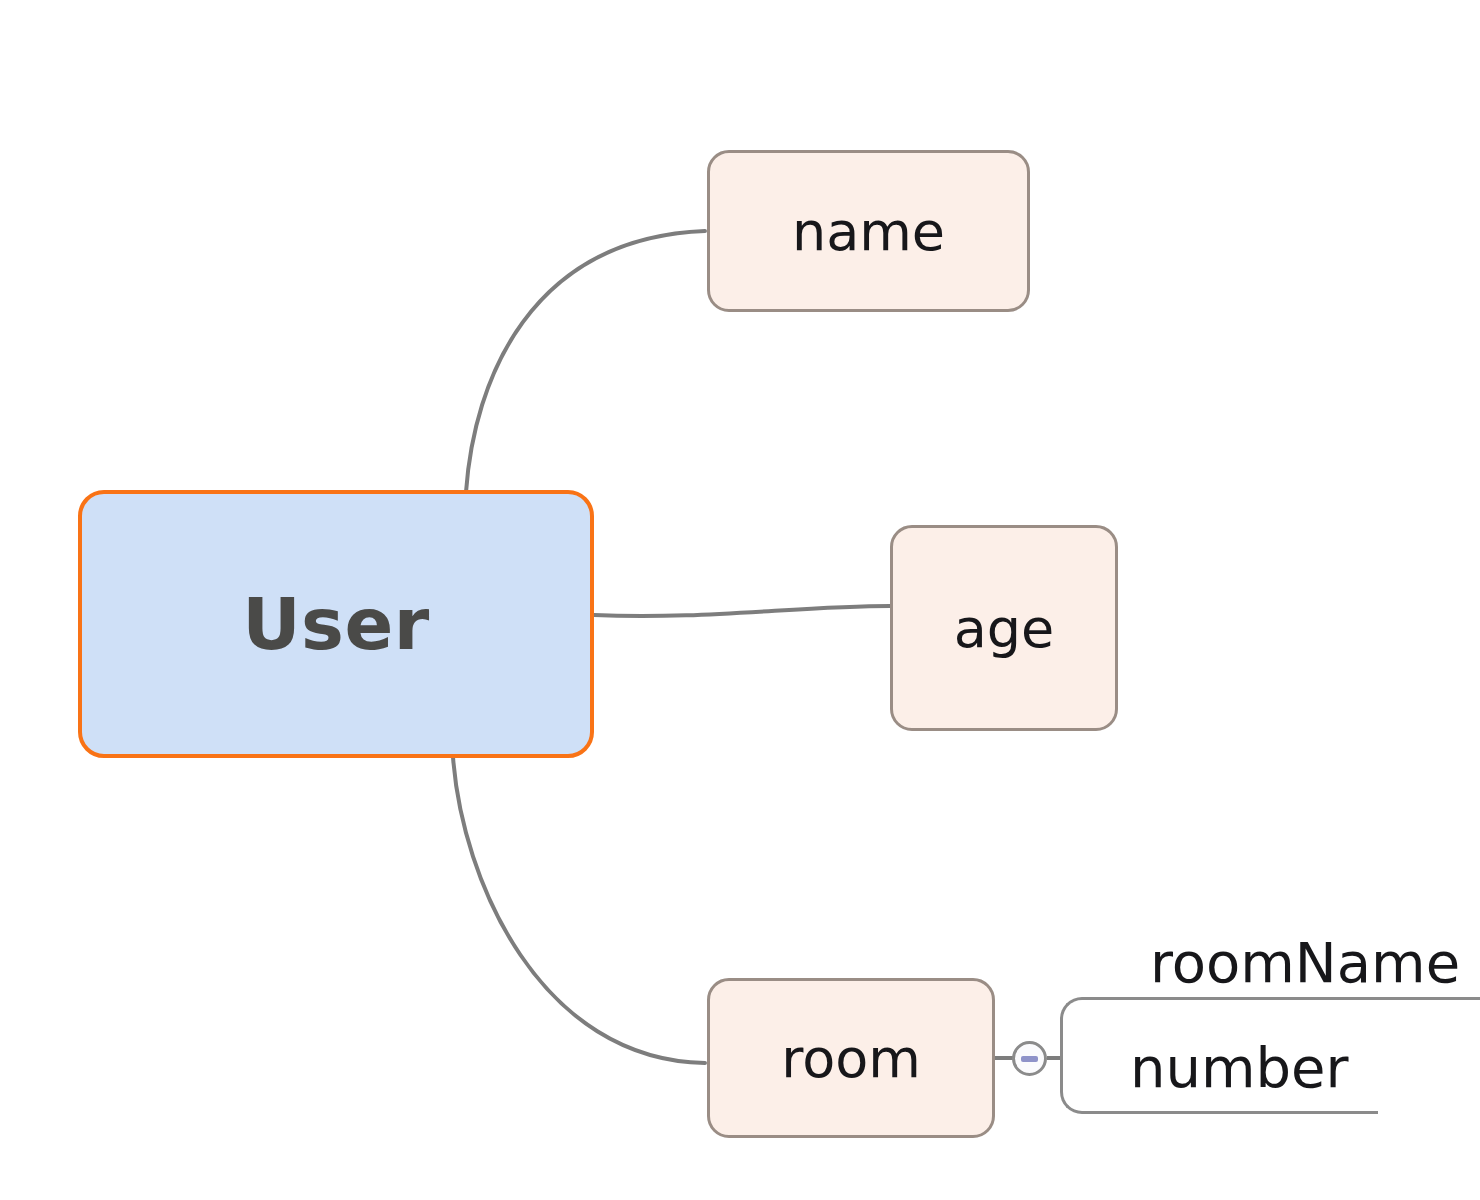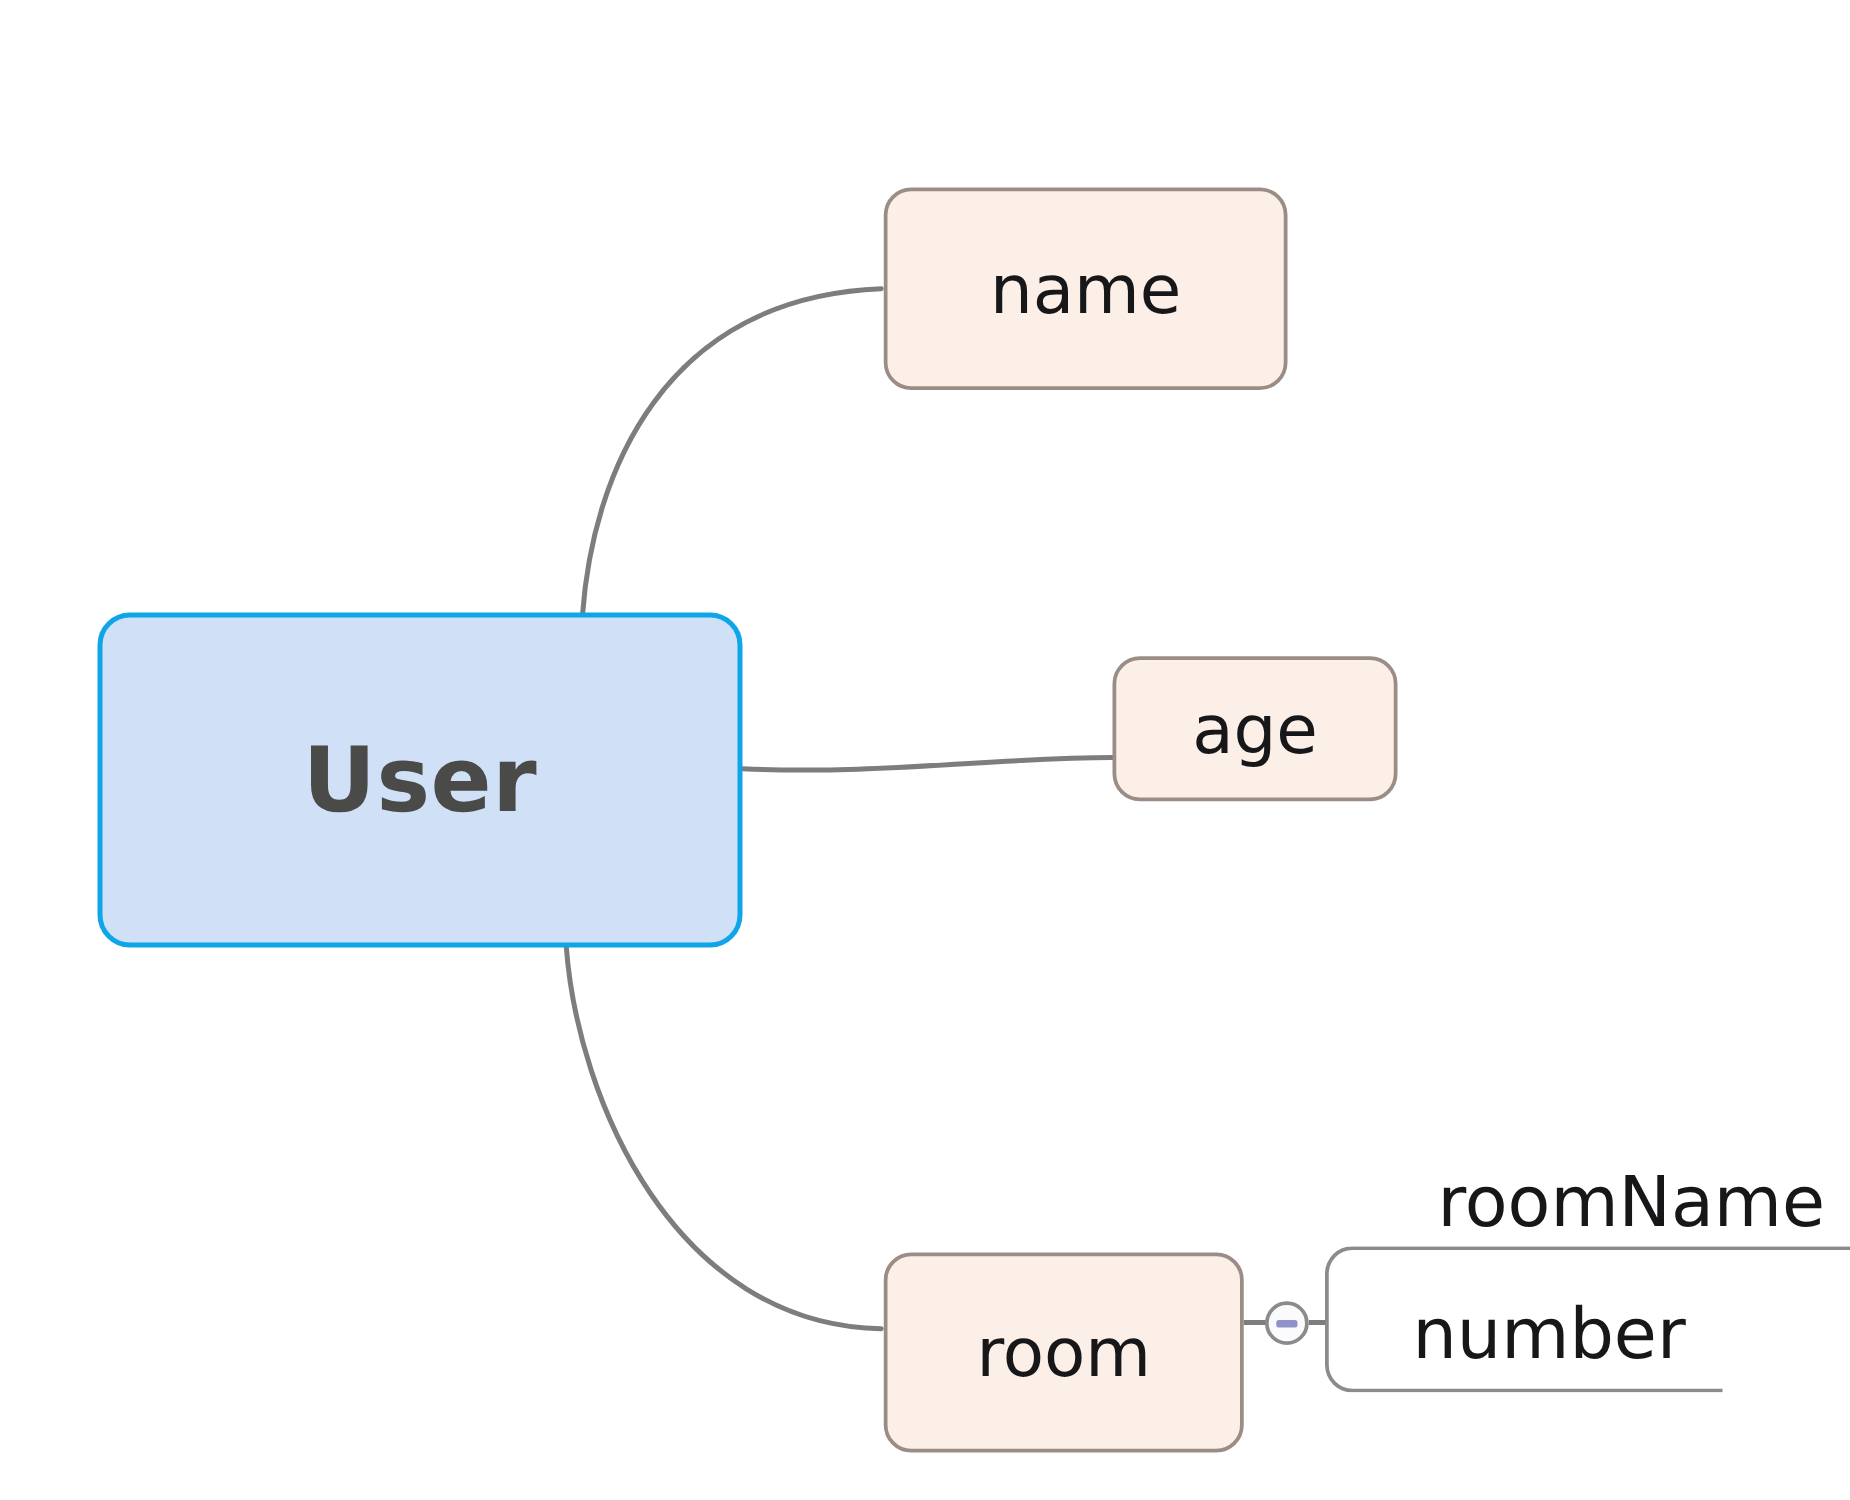--- a/index.html
+++ b/index.html
@@ -34,21 +34,21 @@
     text-align: center;
   }
 
   
   .node-root {
     left: 78px;
     top: 490px;
     width: 516px;
     height: 268px;
     background: #cfe0f7;
-    border: 4px solid #0ea5e9;
+    border: 4px solid #f97316;
     border-radius: 26px;
     z-index: 3;
   }
   .node-root .node-label {
     font-size: 72px;
     font-weight: bold;
     color: #4a4a48;
     letter-spacing: 0.5px;
   }
 
@@ -59,22 +59,22 @@
     border-radius: 22px;
     z-index: 3;
   }
   .node-branch .node-label {
     font-size: 54px;
     font-weight: normal;
     color: #17171a;
   }
 
   .node-name  { left: 707px; top: 150px;  width: 323px; height: 162px; }
-  .node-age   { left: 890px; top: 525px;  width: 228px; height: 116px; }
-  .node-room  { left: 707px; top: 978px;  width: 288px; height: 160px; margin-top: 24px; }
+  .node-age   { left: 890px; top: 525px;  width: 228px; height: 206px; }
+  .node-room  { left: 707px; top: 978px;  width: 288px; height: 160px; }
 
   
   .toggle {
     position: absolute;
     left: 1012px;
     top: 1041px;
     width: 35px;
     height: 35px;
     border-radius: 50%;
     background: #fbfbfd;

